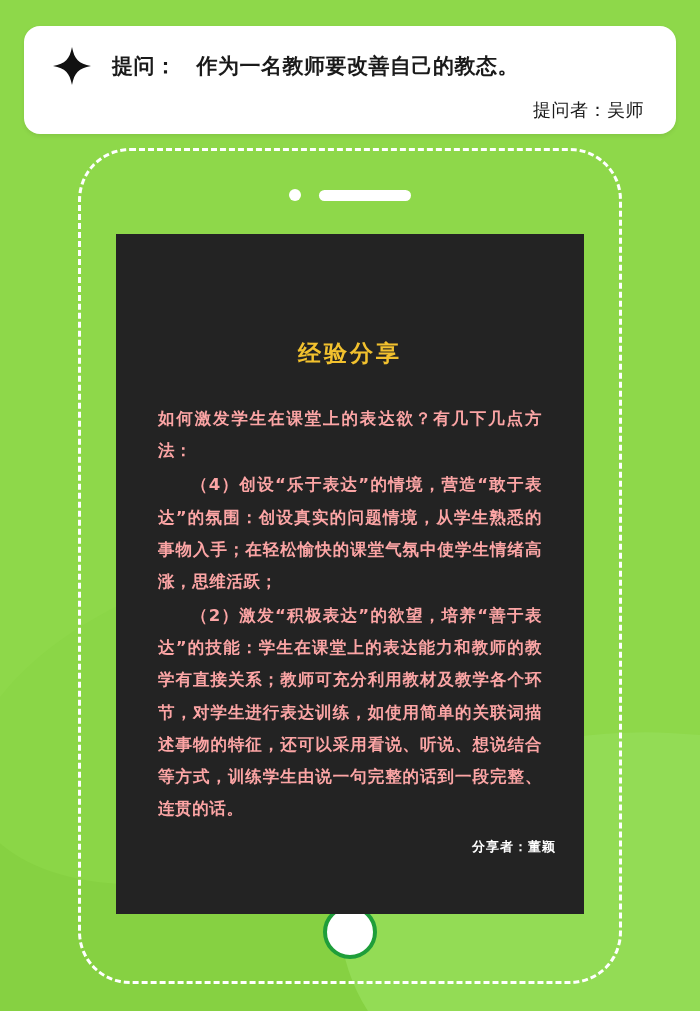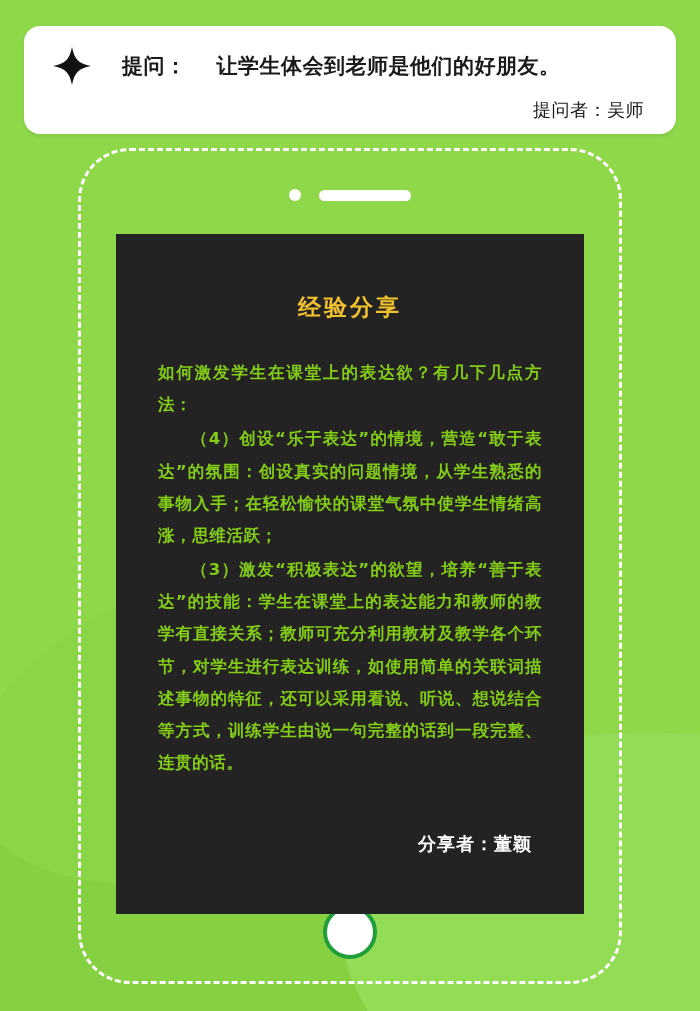--- a/index.html
+++ b/index.html
@@ -65,21 +65,21 @@
     border-radius: 16px;
     box-shadow: 0 2px 4px rgba(0,0,0,0.08);
   }
   .q-row {
     position: absolute;
     left: 28px;
     top: 20px;
     right: 20px;
     display: flex;
     align-items: center;
-    gap: 30px;
+    gap: 20px;
   }
   .star-icon {
     width: 40px;
     height: 40px;
     flex: 0 0 40px;
     position: relative;
   }
   .star-icon svg { display: block; }
   .q-label {
     font-family: "DejaVu Sans", "Liberation Sans", sans-serif;
@@ -161,39 +161,40 @@
     box-sizing: border-box;
     padding: 58px 42px 28px 42px;
   }
   .screen-title {
     text-align: center;
     color: #f2c12e;
     font-size: 23px;
     font-weight: bold;
     letter-spacing: 3px;
     margin-bottom: 34px;
+    margin-top: 46px;
   }
   .body-text p {
     margin: 0 0 2px 0;
-    color: #84cc16;
+    color: #fca5a5;
     font-size: 16.5px;
     line-height: 1.95;
     text-align: justify;
     letter-spacing: 0.6px;
     font-weight: bold;
   }
   .body-text p.indent {
     text-indent: 2em;
   }
   .sharer {
     position: absolute;
-    right: 52px;
+    right: 28px;
     bottom: 58px;
     color: #ffffff;
-    font-size: 18px;
+    font-size: 13px;
     font-weight: bold;
     letter-spacing: 1px;
   }
 </style>
 </head>
 <body>
 
 <div class="poster">
 
   <div class="swoosh-a"></div>
@@ -201,36 +202,36 @@
   <div class="swoosh-c"></div>
 
   <div class="question-card">
     <div class="q-row">
       <span class="star-icon">
         <svg width="40" height="40" viewBox="0 0 40 40">
           <path d="M20 1 C22.5 13.5 26.5 17.5 39 20 C26.5 22.5 22.5 26.5 20 39 C17.5 26.5 13.5 22.5 1 20 C13.5 17.5 17.5 13.5 20 1 Z" fill="#111111"></path>
         </svg>
       </span>
       <span class="q-label">提问：</span>
-      <span class="q-text">让学生体会到老师是他们的好朋友。</span>
+      <span class="q-text">作为一名教师要改善自己的教态。</span>
     </div>
     <div class="q-asker">提问者：吴师</div>
   </div>
 
   <div class="phone">
     <div class="phone-speaker">
       <span class="cam-dot"></span>
       <span class="speaker-bar"></span>
     </div>
     <div class="home-button"></div>
   </div>
 
   <div class="screen">
     <div class="screen-title">经验分享</div>
     <div class="body-text">
       <p>如何激发学生在课堂上的表达欲？有几下几点方法：</p>
       <p class="indent">（4）创设“乐于表达”的情境，营造“敢于表达”的氛围：创设真实的问题情境，从学生熟悉的事物入手；在轻松愉快的课堂气氛中使学生情绪高涨，思维活跃；</p>
-      <p class="indent">（3）激发“积极表达”的欲望，培养“善于表达”的技能：学生在课堂上的表达能力和教师的教学有直接关系；教师可充分利用教材及教学各个环节，对学生进行表达训练，如使用简单的关联词描述事物的特征，还可以采用看说、听说、想说结合等方式，训练学生由说一句完整的话到一段完整、连贯的话。</p>
+      <p class="indent">（2）激发“积极表达”的欲望，培养“善于表达”的技能：学生在课堂上的表达能力和教师的教学有直接关系；教师可充分利用教材及教学各个环节，对学生进行表达训练，如使用简单的关联词描述事物的特征，还可以采用看说、听说、想说结合等方式，训练学生由说一句完整的话到一段完整、连贯的话。</p>
     </div>
     <div class="sharer">分享者：董颖</div>
   </div>
 
 </div>
 
 </body></html>

